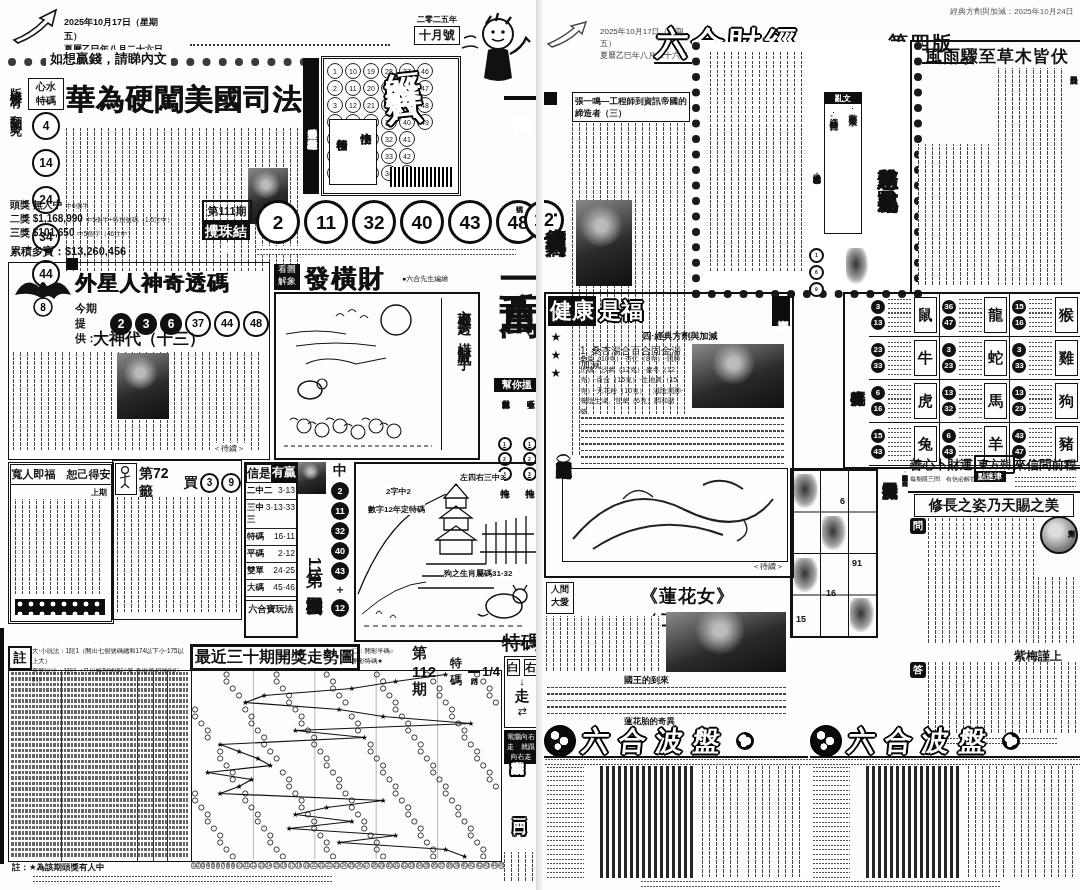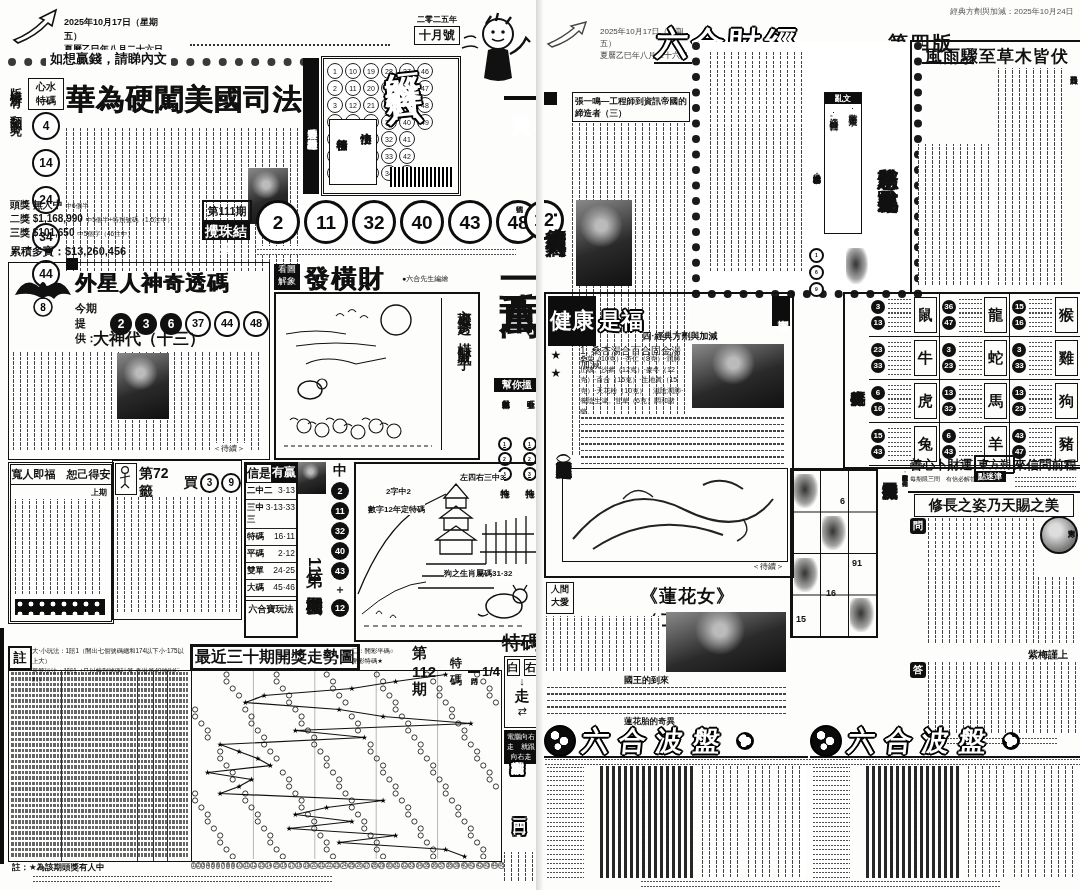--- a/index.html
+++ b/index.html
@@ -711,21 +711,21 @@
 
     <div class="a" style="left:366px;top:40px;width:170px;height:250px;border:2px solid #111;padding:0;">
       <div class="bb" style="font-size:17px;text-align:center;margin-top:3px;letter-spacing:1px;">風雨驟至草木皆伏</div>
       <div class="a vtx" style="right:4px;top:28px;font-size:8px;height:110px;">是日乙巳年八月廿六日</div>
       <div class="a txv" style="left:86px;top:26px;width:66px;height:218px;"></div>
       <div class="a txv" style="left:6px;top:102px;width:76px;height:142px;"></div>
     </div>
 
     <div class="a" style="left:0;top:292px;width:246px;height:282px;border:2px solid #111;">
       <div class="a" style="left:2px;top:2px;display:flex;gap:3px;align-items:center;">
-        <span class="inv bb" style="font-size:22px;padding:10px 2px;">健康</span>
+        <span class="inv bb" style="font-size:22px;padding:0 2px;">健康</span>
         <span class="outl" style="font-size:22px;">是福</span>
       </div>
       <div class="a inv vtx b" style="right:2px;top:2px;width:18px;height:30px;font-size:11px;text-align:center;">專欄</div>
       <div class="a vtx bb" style="left:2px;top:36px;width:26px;height:238px;font-size:16px;text-align:center;">戒煙後反覆病態調理之道（三）</div>
       <div class="a b" style="left:34px;top:36px;width:200px;font-size:9px;text-align:center;">四·經典方劑與加減</div>
       <div class="a" style="left:34px;top:50px;width:106px;font-size:10px;">1. 桑杏湯合百合固金湯加減</div>
       <div class="a" style="left:34px;top:60px;width:106px;font-size:7px;line-height:1.5;">桑葉（10克）·杏仁（8克）·潤肺止咳。沙參（12克）·麥冬（12克）·百合（15克）·生地黃（15克）·天花粉（10克）：滋陰潤肺·養陰生津。甘草（6克）調和諸藥。</div>
       <div class="a photo" style="left:146px;top:50px;width:92px;height:64px;"></div>
       <div class="a txh" style="left:34px;top:120px;width:204px;height:50px;"></div>
       <div class="a bx" style="left:16px;top:174px;width:224px;height:92px;">
@@ -865,21 +865,21 @@
     </div>
     <div class="a" style="left:364px;top:492px;width:172px;height:252px;">
       <div class="bb bx" style="font-size:14.5px;text-align:center;margin:2px 6px;padding:1px 0;">修長之姿乃天賜之美</div>
       <span class="a ball" style="left:2px;top:26px;width:16px;height:16px;font-size:10px;border-radius:3px;">問</span>
       <div class="a txv" style="left:20px;top:26px;width:108px;height:126px;"></div>
       <div class="a" style="left:132px;top:24px;width:38px;height:56px;">
         <div style="width:34px;height:34px;border:2px solid #111;border-radius:50%;background:radial-gradient(circle at 40% 36%,#ddd 20%,#777 70%);"></div>
         <div class="vtx b" style="font-size:7px;margin-left:26px;margin-top:-30px;">東方朔</div>
       </div>
       <div class="a txv" style="left:130px;top:84px;width:40px;height:68px;"></div>
-      <div class="a b" style="left:120px;top:156px;font-size:10px;">紫梅謹上</div>
+      <div class="a b" style="left:106px;top:156px;font-size:12px;">紫梅謹上</div>
       <span class="a ball" style="left:2px;top:170px;width:16px;height:16px;font-size:10px;border-radius:3px;">答</span>
       <div class="a txv" style="left:20px;top:170px;width:150px;height:72px;"></div>
       <div class="a txh-sm" style="left:20px;top:246px;width:130px;height:6px;"></div>
     </div>
 
     <div class="a" style="left:0;top:576px;width:246px;height:148px;border-top:2px solid #111;">
       <div class="a bx" style="left:2px;top:4px;width:26px;height:30px;font-size:9px;font-weight:700;text-align:center;line-height:1.4;">人間大愛</div>
       <div class="a bb" style="left:96px;top:6px;font-size:18px;letter-spacing:1px;">《蓮花女》（二）</div>
       <div class="a txv" style="left:2px;top:38px;width:116px;height:56px;"></div>
       <div class="a photo" style="left:122px;top:34px;width:120px;height:60px;"></div>

